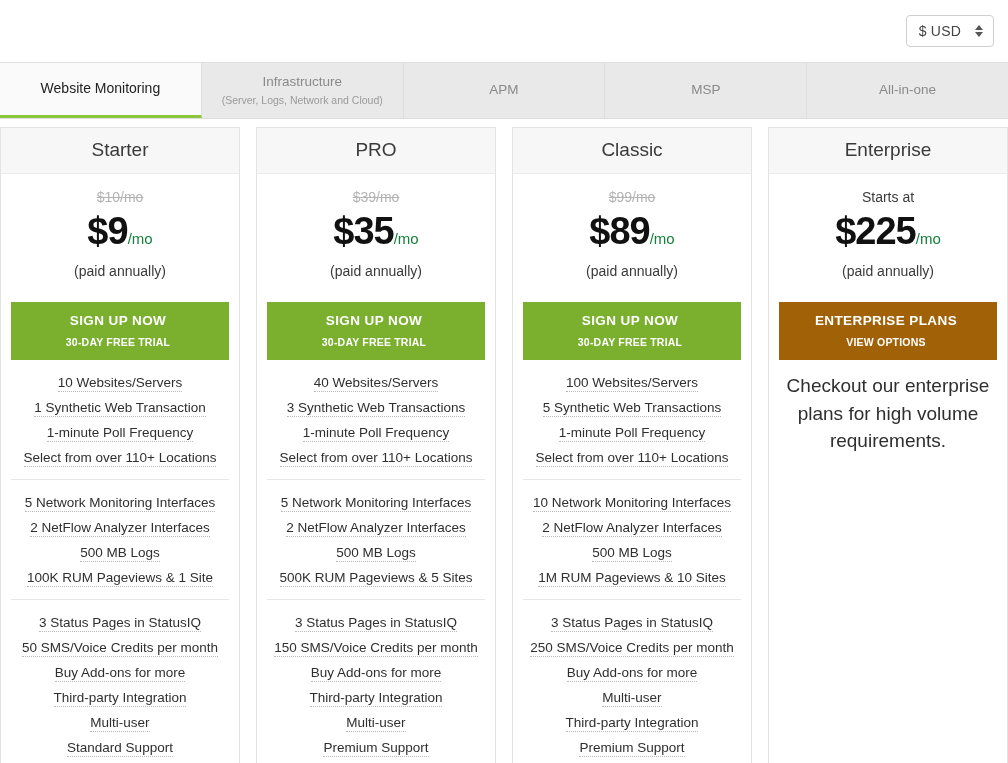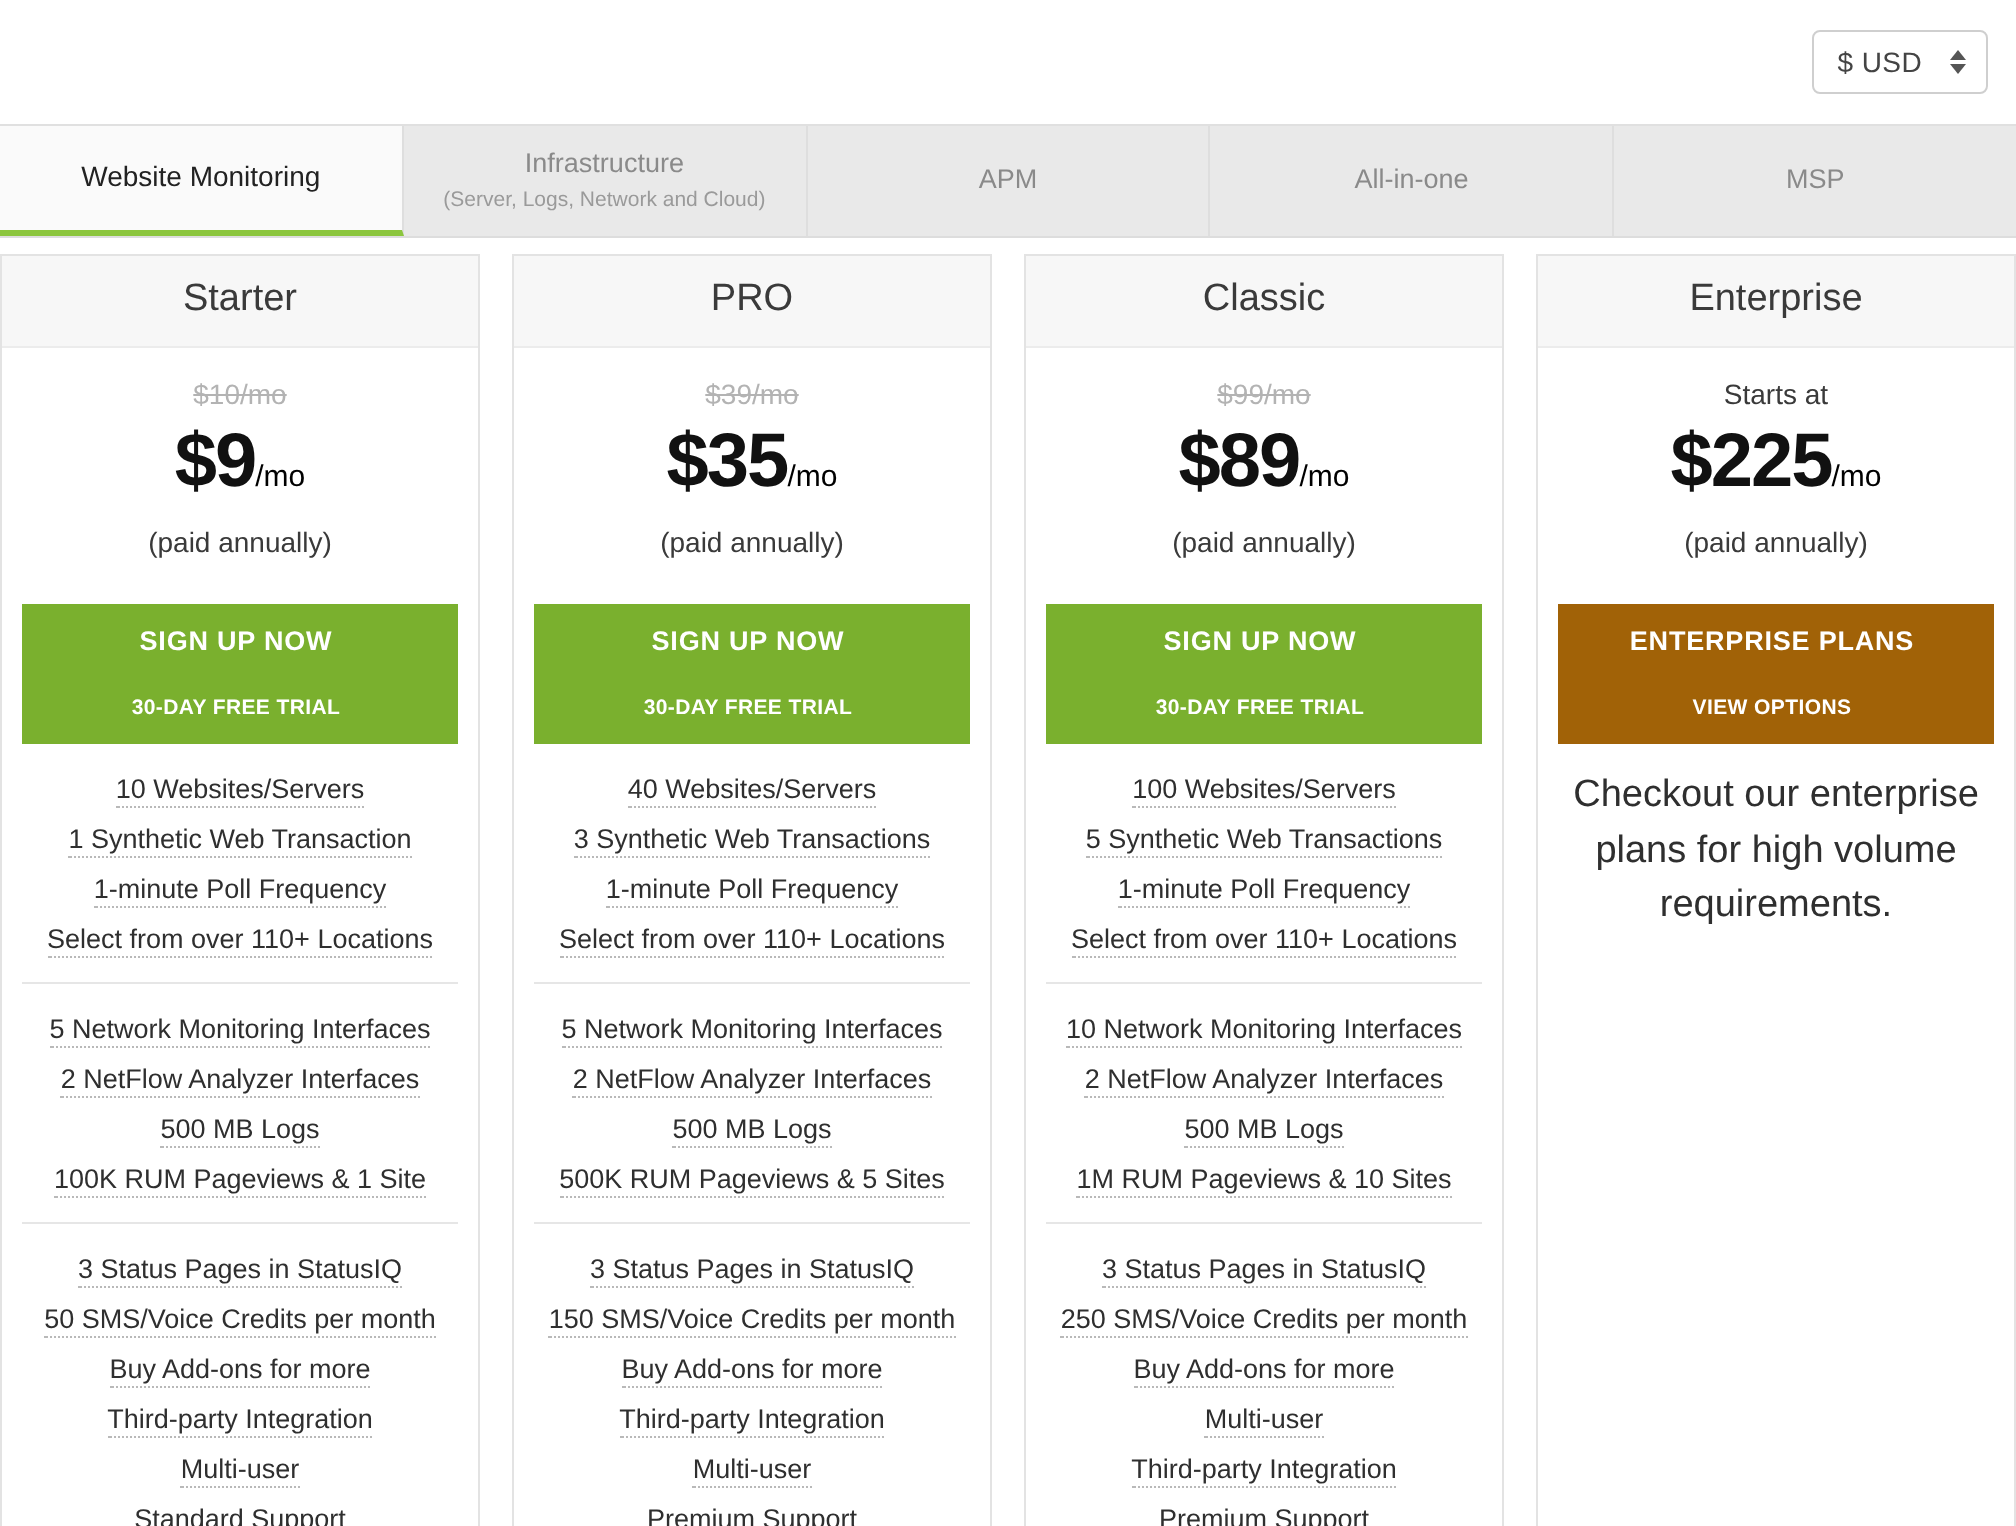--- a/index.html
+++ b/index.html
@@ -146,21 +146,21 @@
     white-space: nowrap;
   }
   .big-price .amount {
     font-size: 38px;
     font-weight: bold;
     letter-spacing: -1px;
   }
   .big-price .per {
     font-size: 15px;
     font-weight: normal;
-    color: #000000;
+    color: #15803d;
   }
   .paid-note {
     margin-top: 13px;
     font-size: 14px;
     color: #3a3a3a;
   }
   .cta {
     margin: 11px 10px 0 10px;
     text-align: center;
     color: #ffffff;
@@ -172,21 +172,21 @@
   .cta.orange { background: #a16207; }
   .cta .cta-main {
     font-size: 13.5px;
     font-weight: bold;
     letter-spacing: .4px;
   }
   .cta .cta-sub {
     font-size: 10.5px;
     font-weight: bold;
     letter-spacing: .2px;
-    margin-top: 20px;
+    margin-top: 8px;
   }
   .feature-groups { padding: 0 10px; }
   .feature-group {
     padding: 10px 0 9px 0;
     border-bottom: 1px solid #e6e6e6;
   }
   .feature-group:last-child { border-bottom: none; }
   .feature {
     text-align: center;
     font-size: 13.5px;
@@ -223,24 +223,24 @@
       <div>Website Monitoring</div>
     </div>
     <div class="tab">
       <div>Infrastructure</div>
       <div class="tab-sub">(Server, Logs, Network and Cloud)</div>
     </div>
     <div class="tab">
       <div>APM</div>
     </div>
     <div class="tab">
+      <div>MSP</div>
+    </div>
+    <div class="tab">
       <div>All-in-one</div>
-    </div>
-    <div class="tab">
-      <div>MSP</div>
     </div>
   </div>
 
 <div class="cards" id="cards">
     <div class="card">
       <div class="card-head">Starter</div>
       <div class="price-block">
         <div class="old-price">$10/mo</div>
         <div class="big-price"><span class="amount">$9</span><span class="per">/mo</span></div>
         <div class="paid-note">(paid annually)</div>

